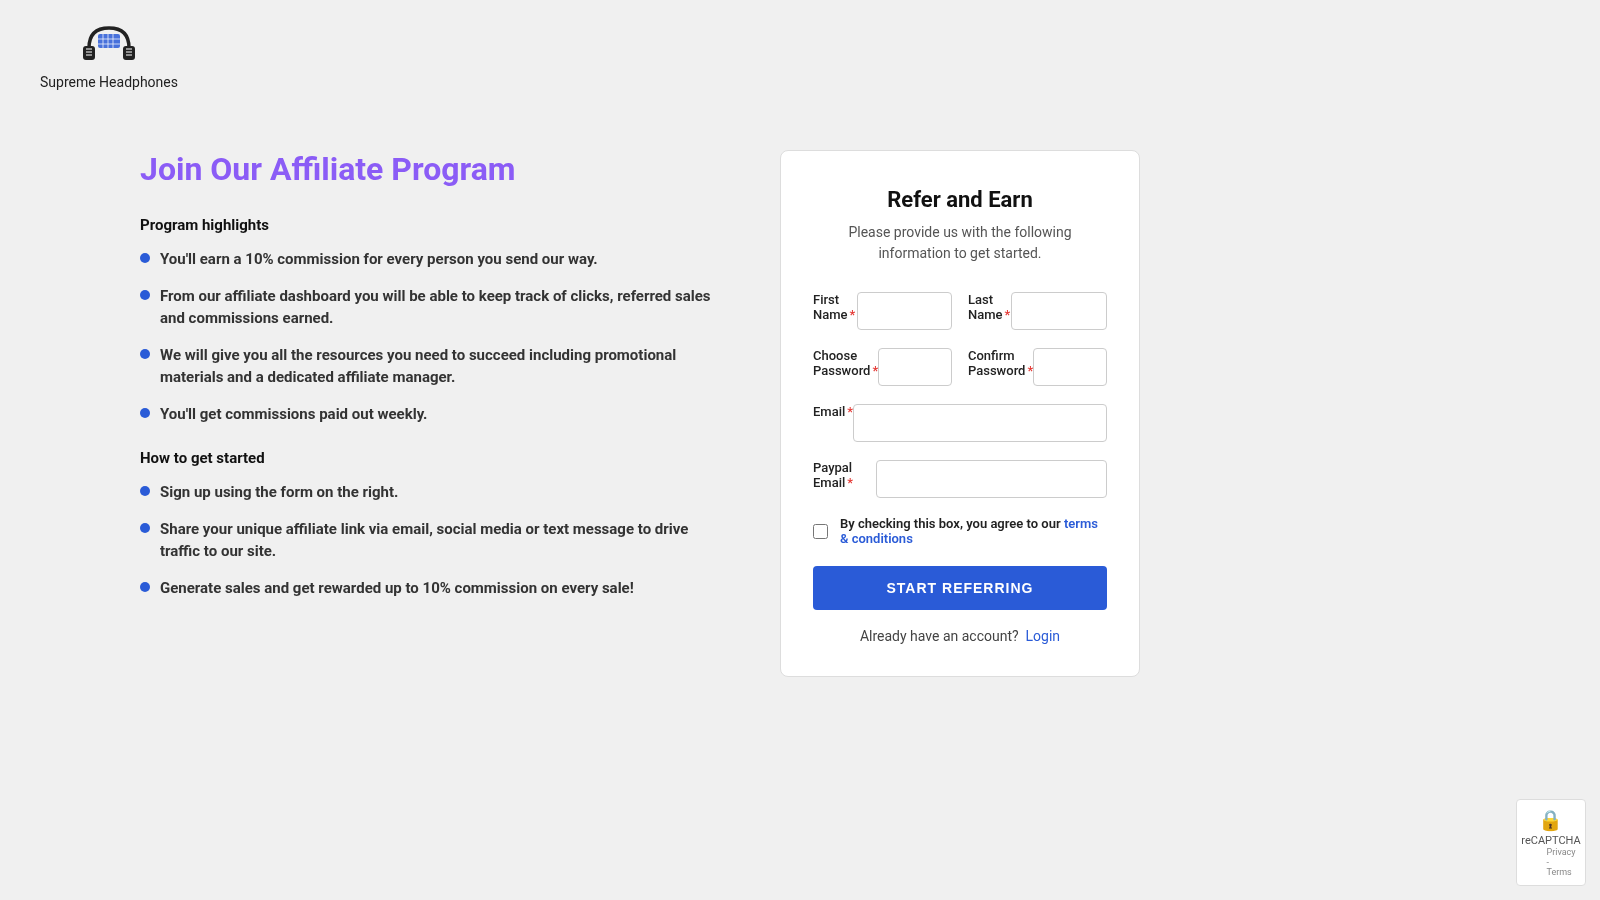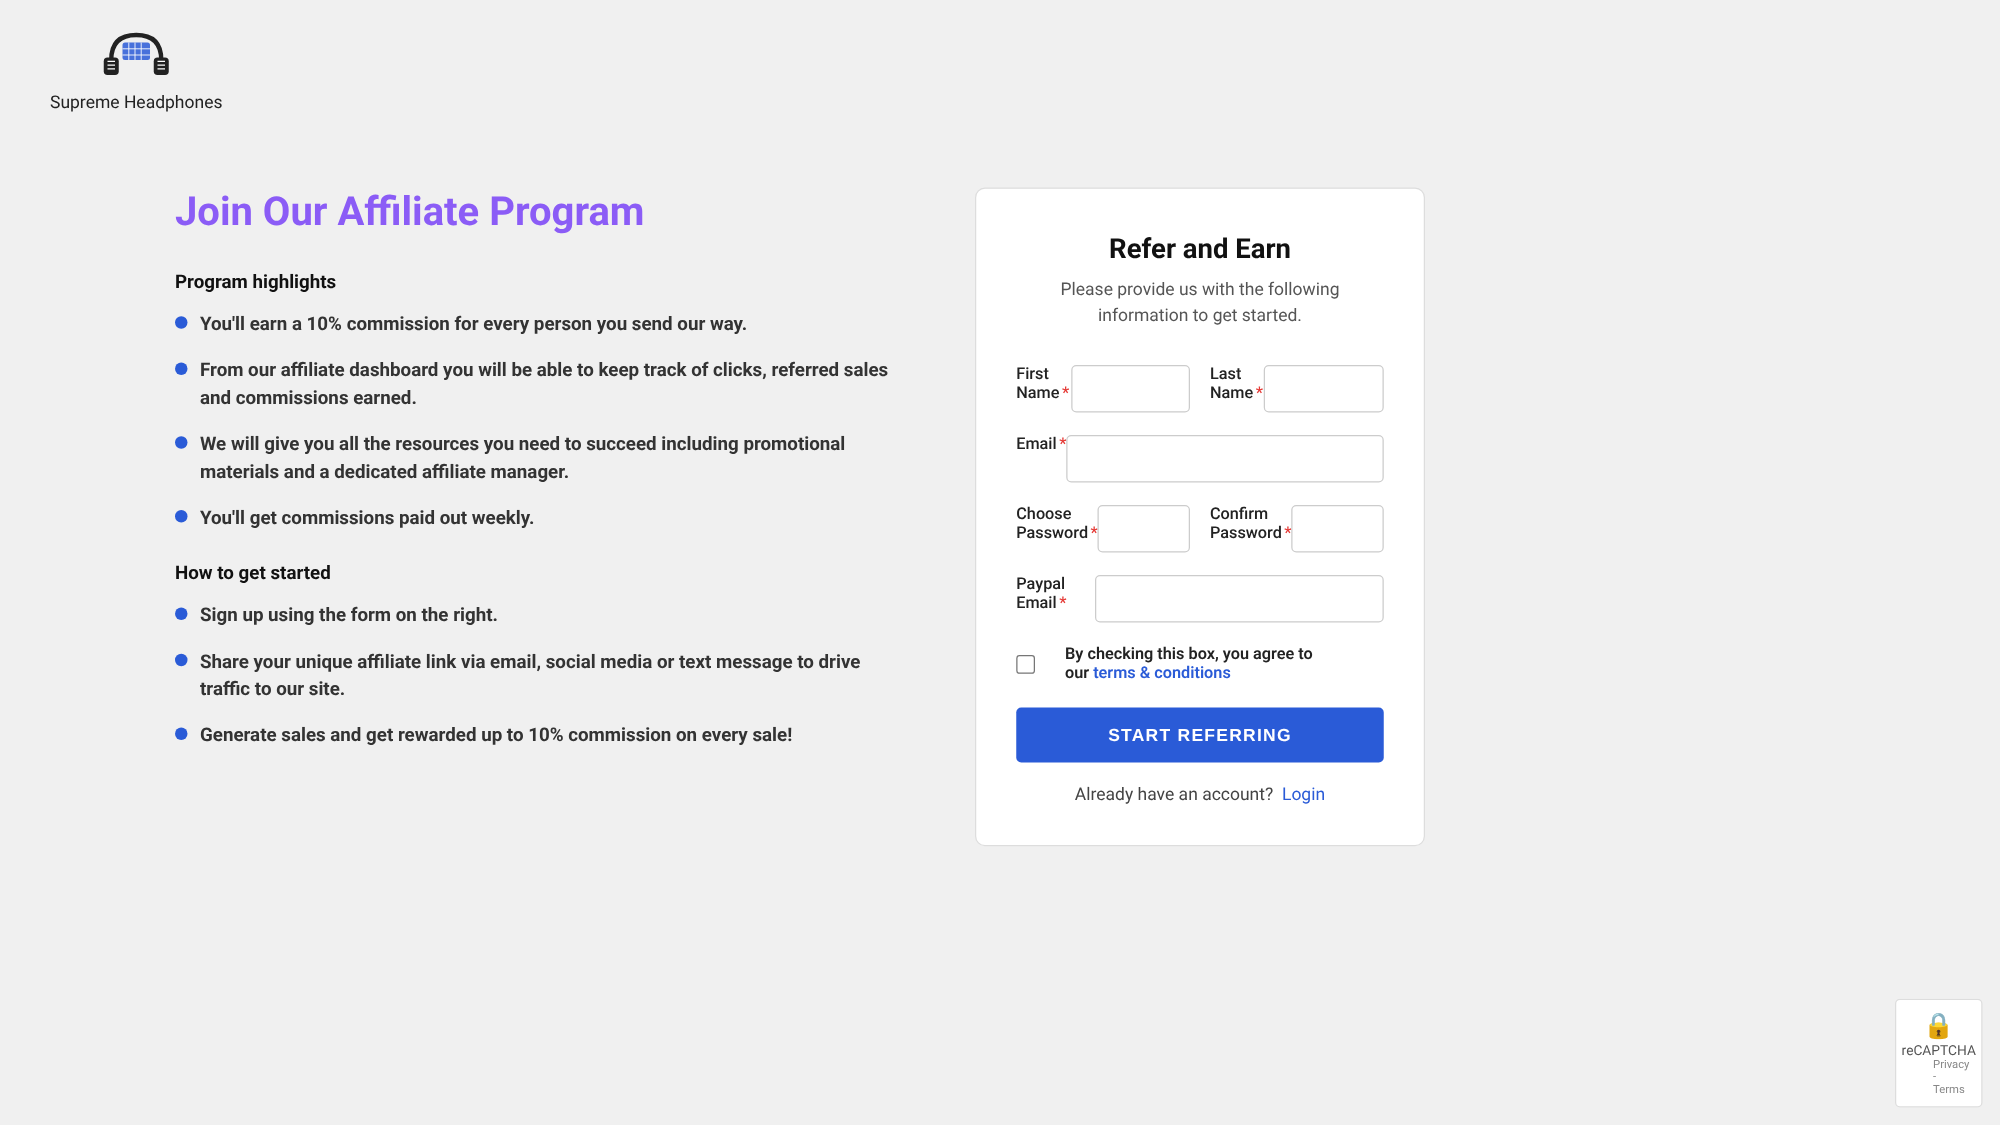--- a/index.html
+++ b/index.html
@@ -124,21 +124,21 @@
       border-radius: 4px;
       padding: 10px 12px;
       font-size: 14px;
       outline: none;
       width: 100%;
       background: #fff;
     }
     .checkbox-row {
       display: flex;
       align-items: center;
-      gap: 24px;
+      gap: 12px;
       margin-bottom: 20px;
       font-size: 13px;
       font-weight: 600;
       color: #222;
     }
     .checkbox-row a {
       color: #2a5bd7;
       text-decoration: none;
     }
     .checkbox-input {
@@ -277,40 +277,40 @@
       </div>
       <div class="form-group">
         <label class="form-label">
           <span>Last Name</span><span class="required-star">*</span>
         </label>
         <input class="form-input" type="text" style="">
       </div>
     </div>
 
     <div class="form-row">
+      <div class="form-group">
+        <label class="form-label">
+          <span>Choose Password</span><span class="required-star">*</span>
+        </label>
+        <input class="form-input" type="password" style="">
+      </div>
+      <div class="form-group">
+        <label class="form-label">
+          <span>Confirm Password</span><span class="required-star">*</span>
+        </label>
+        <input class="form-input" type="password" style="">
+      </div>
+    </div>
+
+    <div class="form-row">
       <div class="form-group full">
         <label class="form-label">
           <span>Email</span><span class="required-star">*</span>
         </label>
         <input class="form-input" type="email" style="">
-      </div>
-    </div>
-
-    <div class="form-row">
-      <div class="form-group">
-        <label class="form-label">
-          <span>Choose Password</span><span class="required-star">*</span>
-        </label>
-        <input class="form-input" type="password" style="">
-      </div>
-      <div class="form-group">
-        <label class="form-label">
-          <span>Confirm Password</span><span class="required-star">*</span>
-        </label>
-        <input class="form-input" type="password" style="">
       </div>
     </div>
 
     <div class="form-row">
       <div class="form-group">
         <label class="form-label">
           <span>Paypal Email</span><span class="required-star">*</span>
         </label>
         <input class="form-input" type="email" style="">
       </div>

